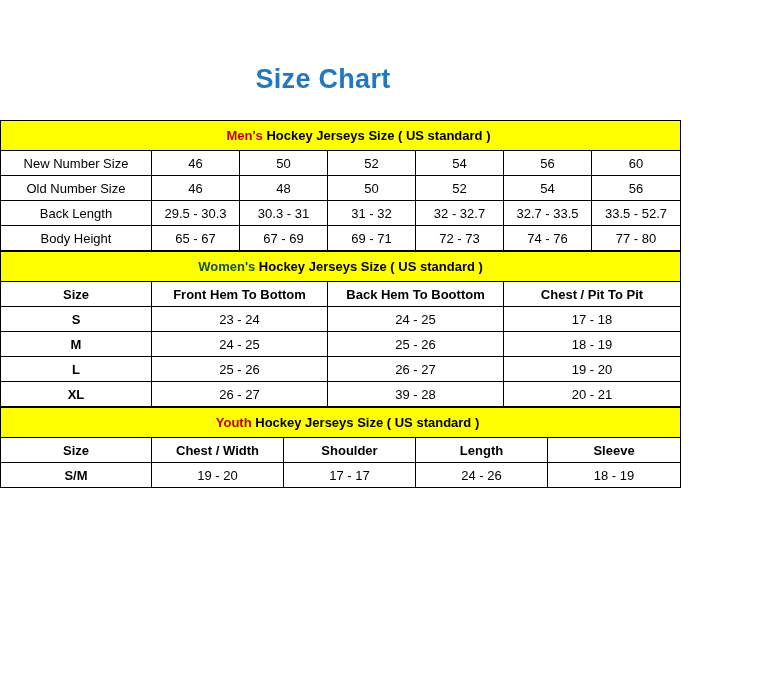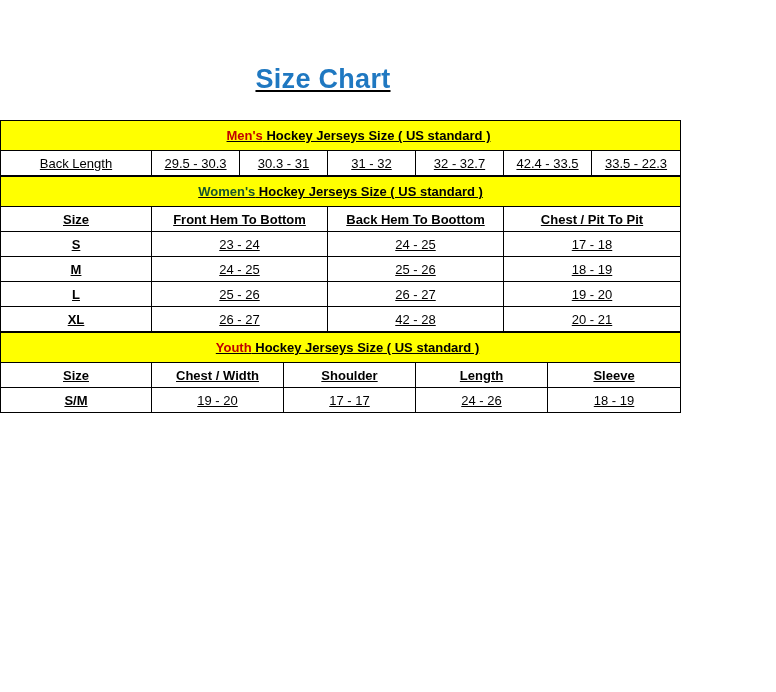--- a/index.html
+++ b/index.html
@@ -12,21 +12,20 @@
     height: 692px;
     font-family: "Liberation Sans", sans-serif;
     color: #000000;
     overflow: hidden;
   }
   #page {
     position: relative;
     width: 646px;
     height: 692px;
     box-sizing: border-box;
-    text-decoration: underline;
   }
   #title {
     text-align: center;
     color: #1f78c1;
     font-size: 27px;
     font-weight: bold;
     letter-spacing: 0.3px;
     padding-top: 66px;
     line-height: 1;
   }
@@ -83,27 +82,54 @@
         <col style="width:88px">
           <col style="width:88px">
           <col style="width:88px">
           <col style="width:89px">
       </colgroup>
       <tbody>
         <tr>
           <td class="section-header" colspan="7"><span class="accent-men">Men's</span><span> Hockey Jerseys Size ( US standard )</span></td>
         </tr>
         <tr>
+          <td class="row-label">New Number Size</td>
+          <td>46</td>
+          <td>50</td>
+          <td>52</td>
+          <td>54</td>
+          <td>56</td>
+          <td>60</td>
+        </tr>
+        <tr>
+          <td class="row-label">Old Number Size</td>
+          <td>46</td>
+          <td>48</td>
+          <td>50</td>
+          <td>52</td>
+          <td>54</td>
+          <td>56</td>
+        </tr>
+        <tr>
           <td class="row-label">Back Length</td>
           <td>29.5 - 30.3</td>
           <td>30.3 - 31</td>
           <td>31 - 32</td>
           <td>32 - 32.7</td>
-          <td>42.4 - 33.5</td>
-          <td>33.5 - 22.3</td>
+          <td>32.7 - 33.5</td>
+          <td>33.5 - 52.7</td>
+        </tr>
+        <tr>
+          <td class="row-label">Body Height</td>
+          <td>65 - 67</td>
+          <td>67 - 69</td>
+          <td>69 - 71</td>
+          <td>72 - 73</td>
+          <td>74 - 76</td>
+          <td>77 - 80</td>
         </tr>
       </tbody>
     </table>
 
     <table class="size-table">
       <colgroup>
         <col style="width:151px">
           <col style="width:176px">
           <col style="width:176px">
           <col style="width:177px">
@@ -132,21 +158,21 @@
         </tr>
         <tr>
           <td class="bold-cell">L</td>
           <td>25 - 26</td>
           <td>26 - 27</td>
           <td>19 - 20</td>
         </tr>
         <tr>
           <td class="bold-cell">XL</td>
           <td>26 - 27</td>
-          <td>42 - 28</td>
+          <td>39 - 28</td>
           <td>20 - 21</td>
         </tr>
       </tbody>
     </table>
 
     <table class="size-table">
       <colgroup>
         <col style="width:151px">
           <col style="width:132px">
           <col style="width:132px">

